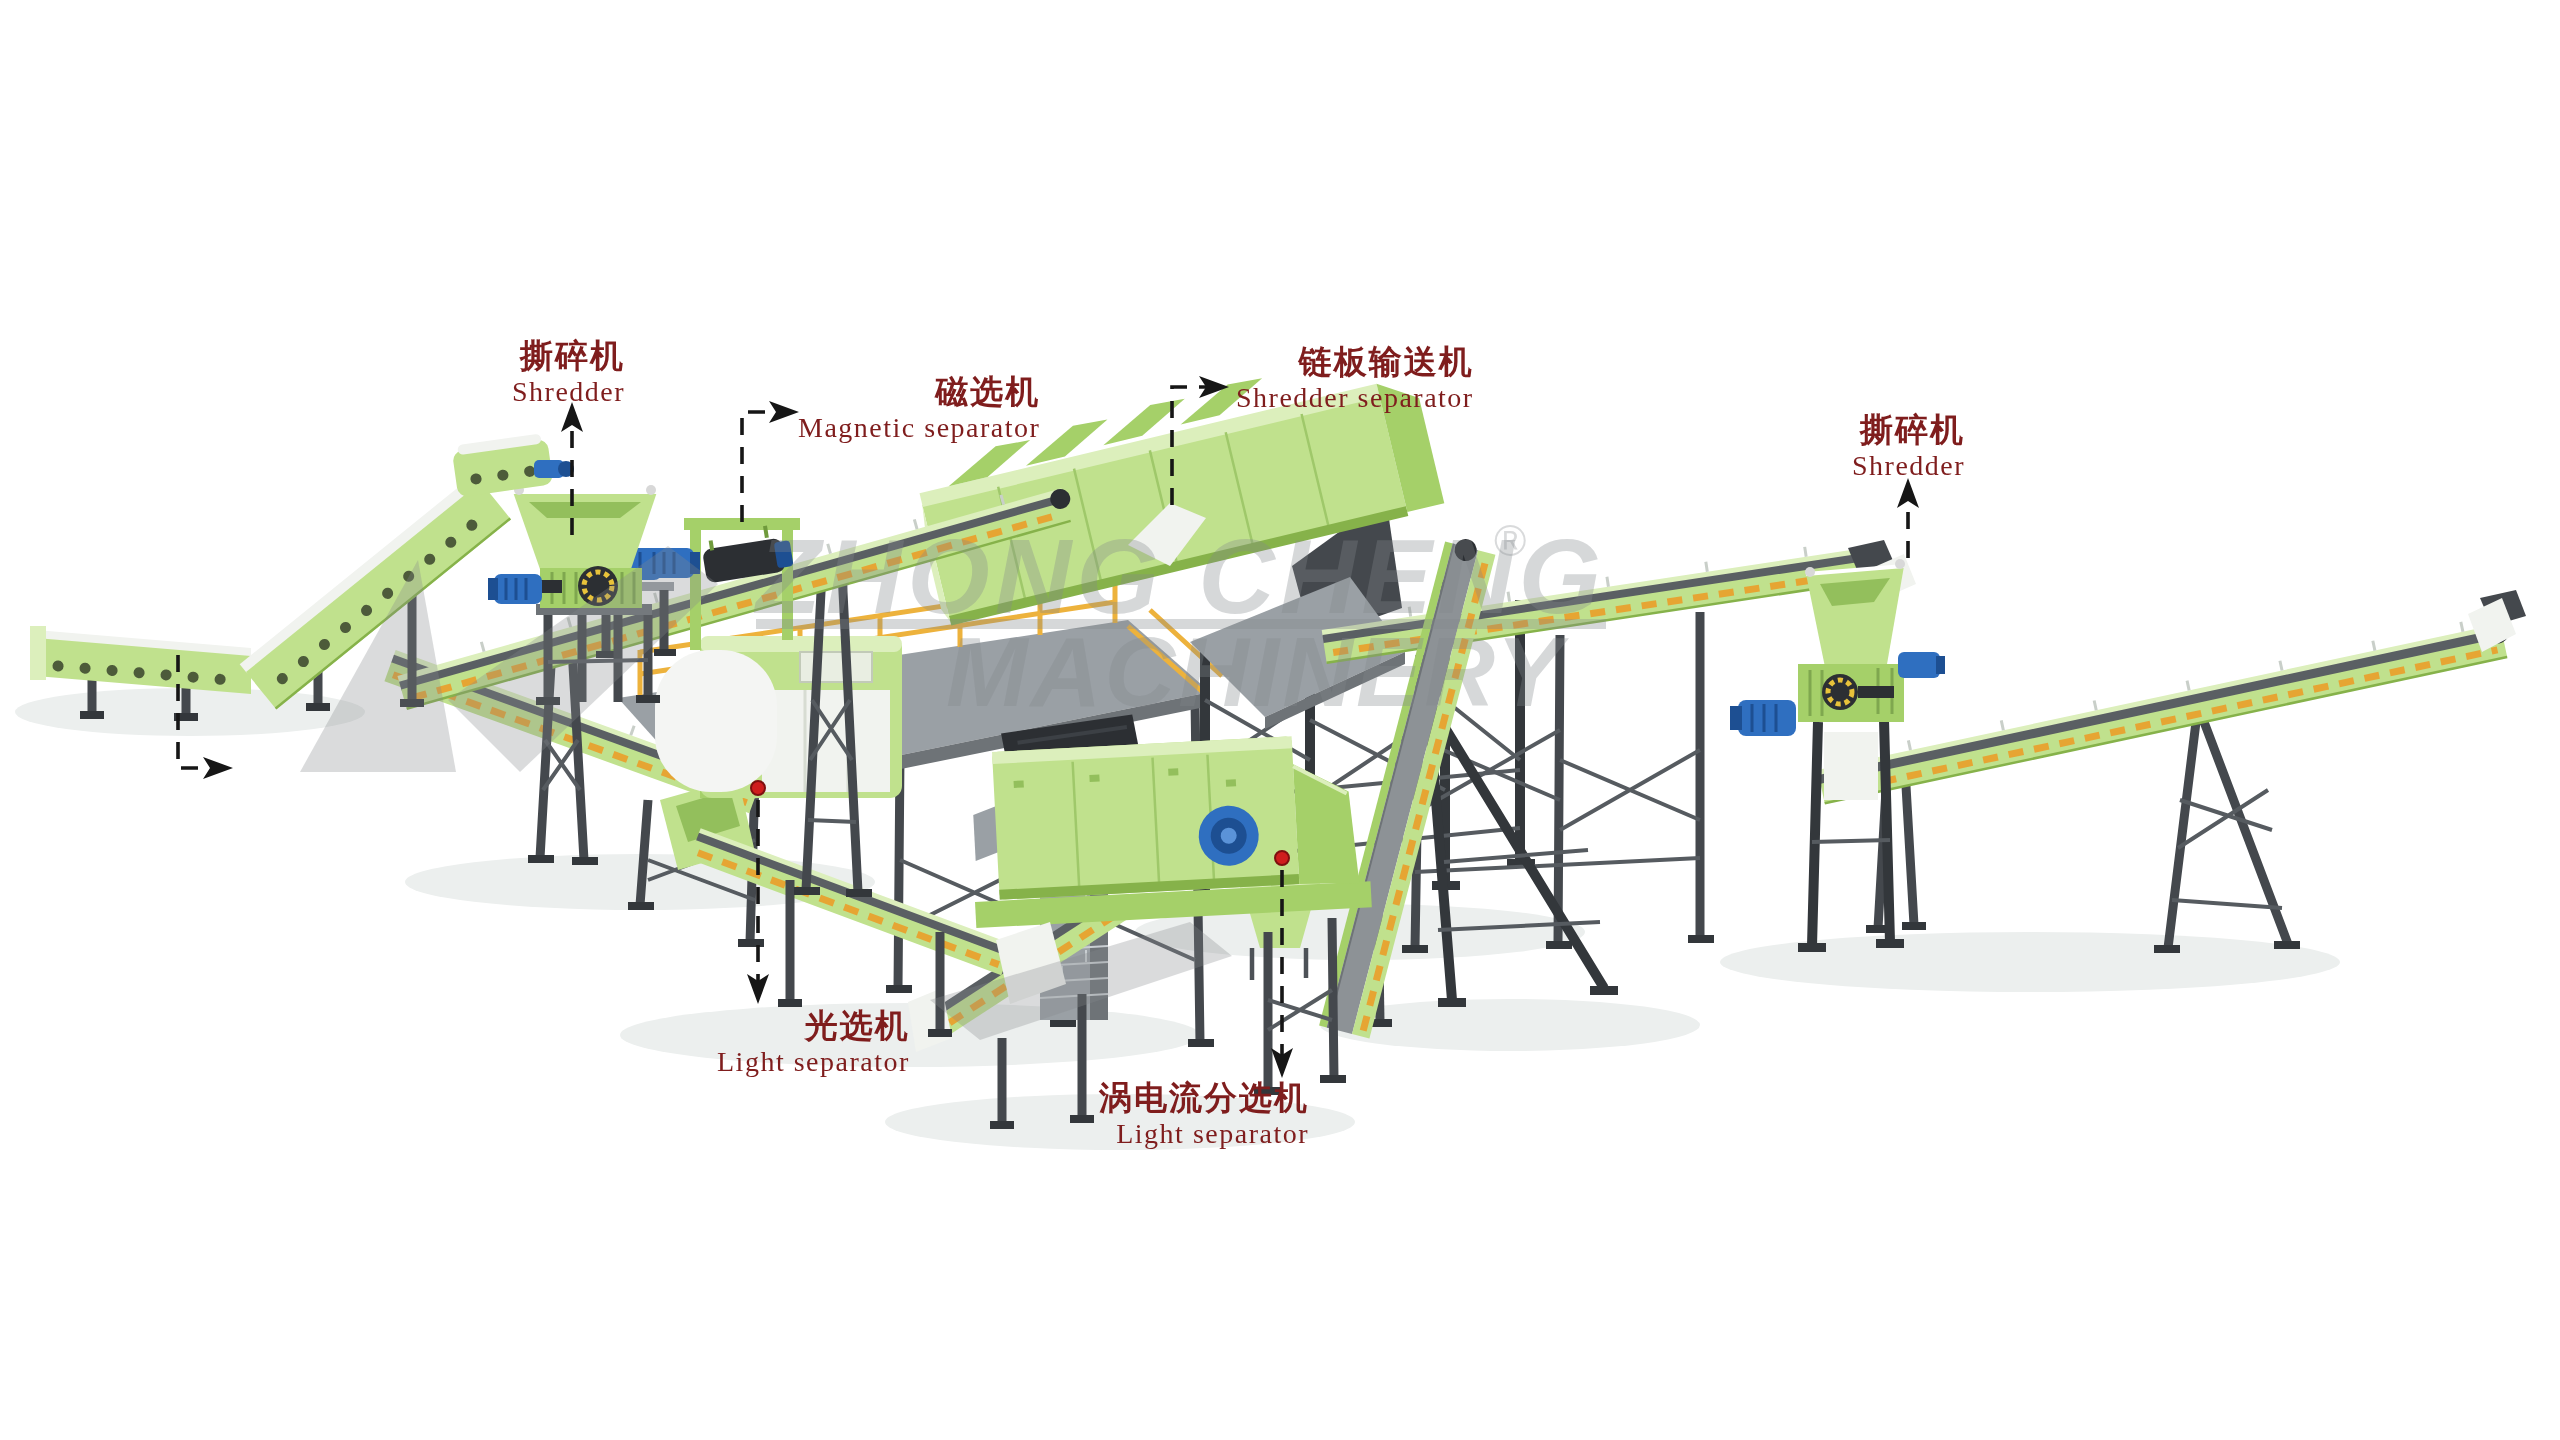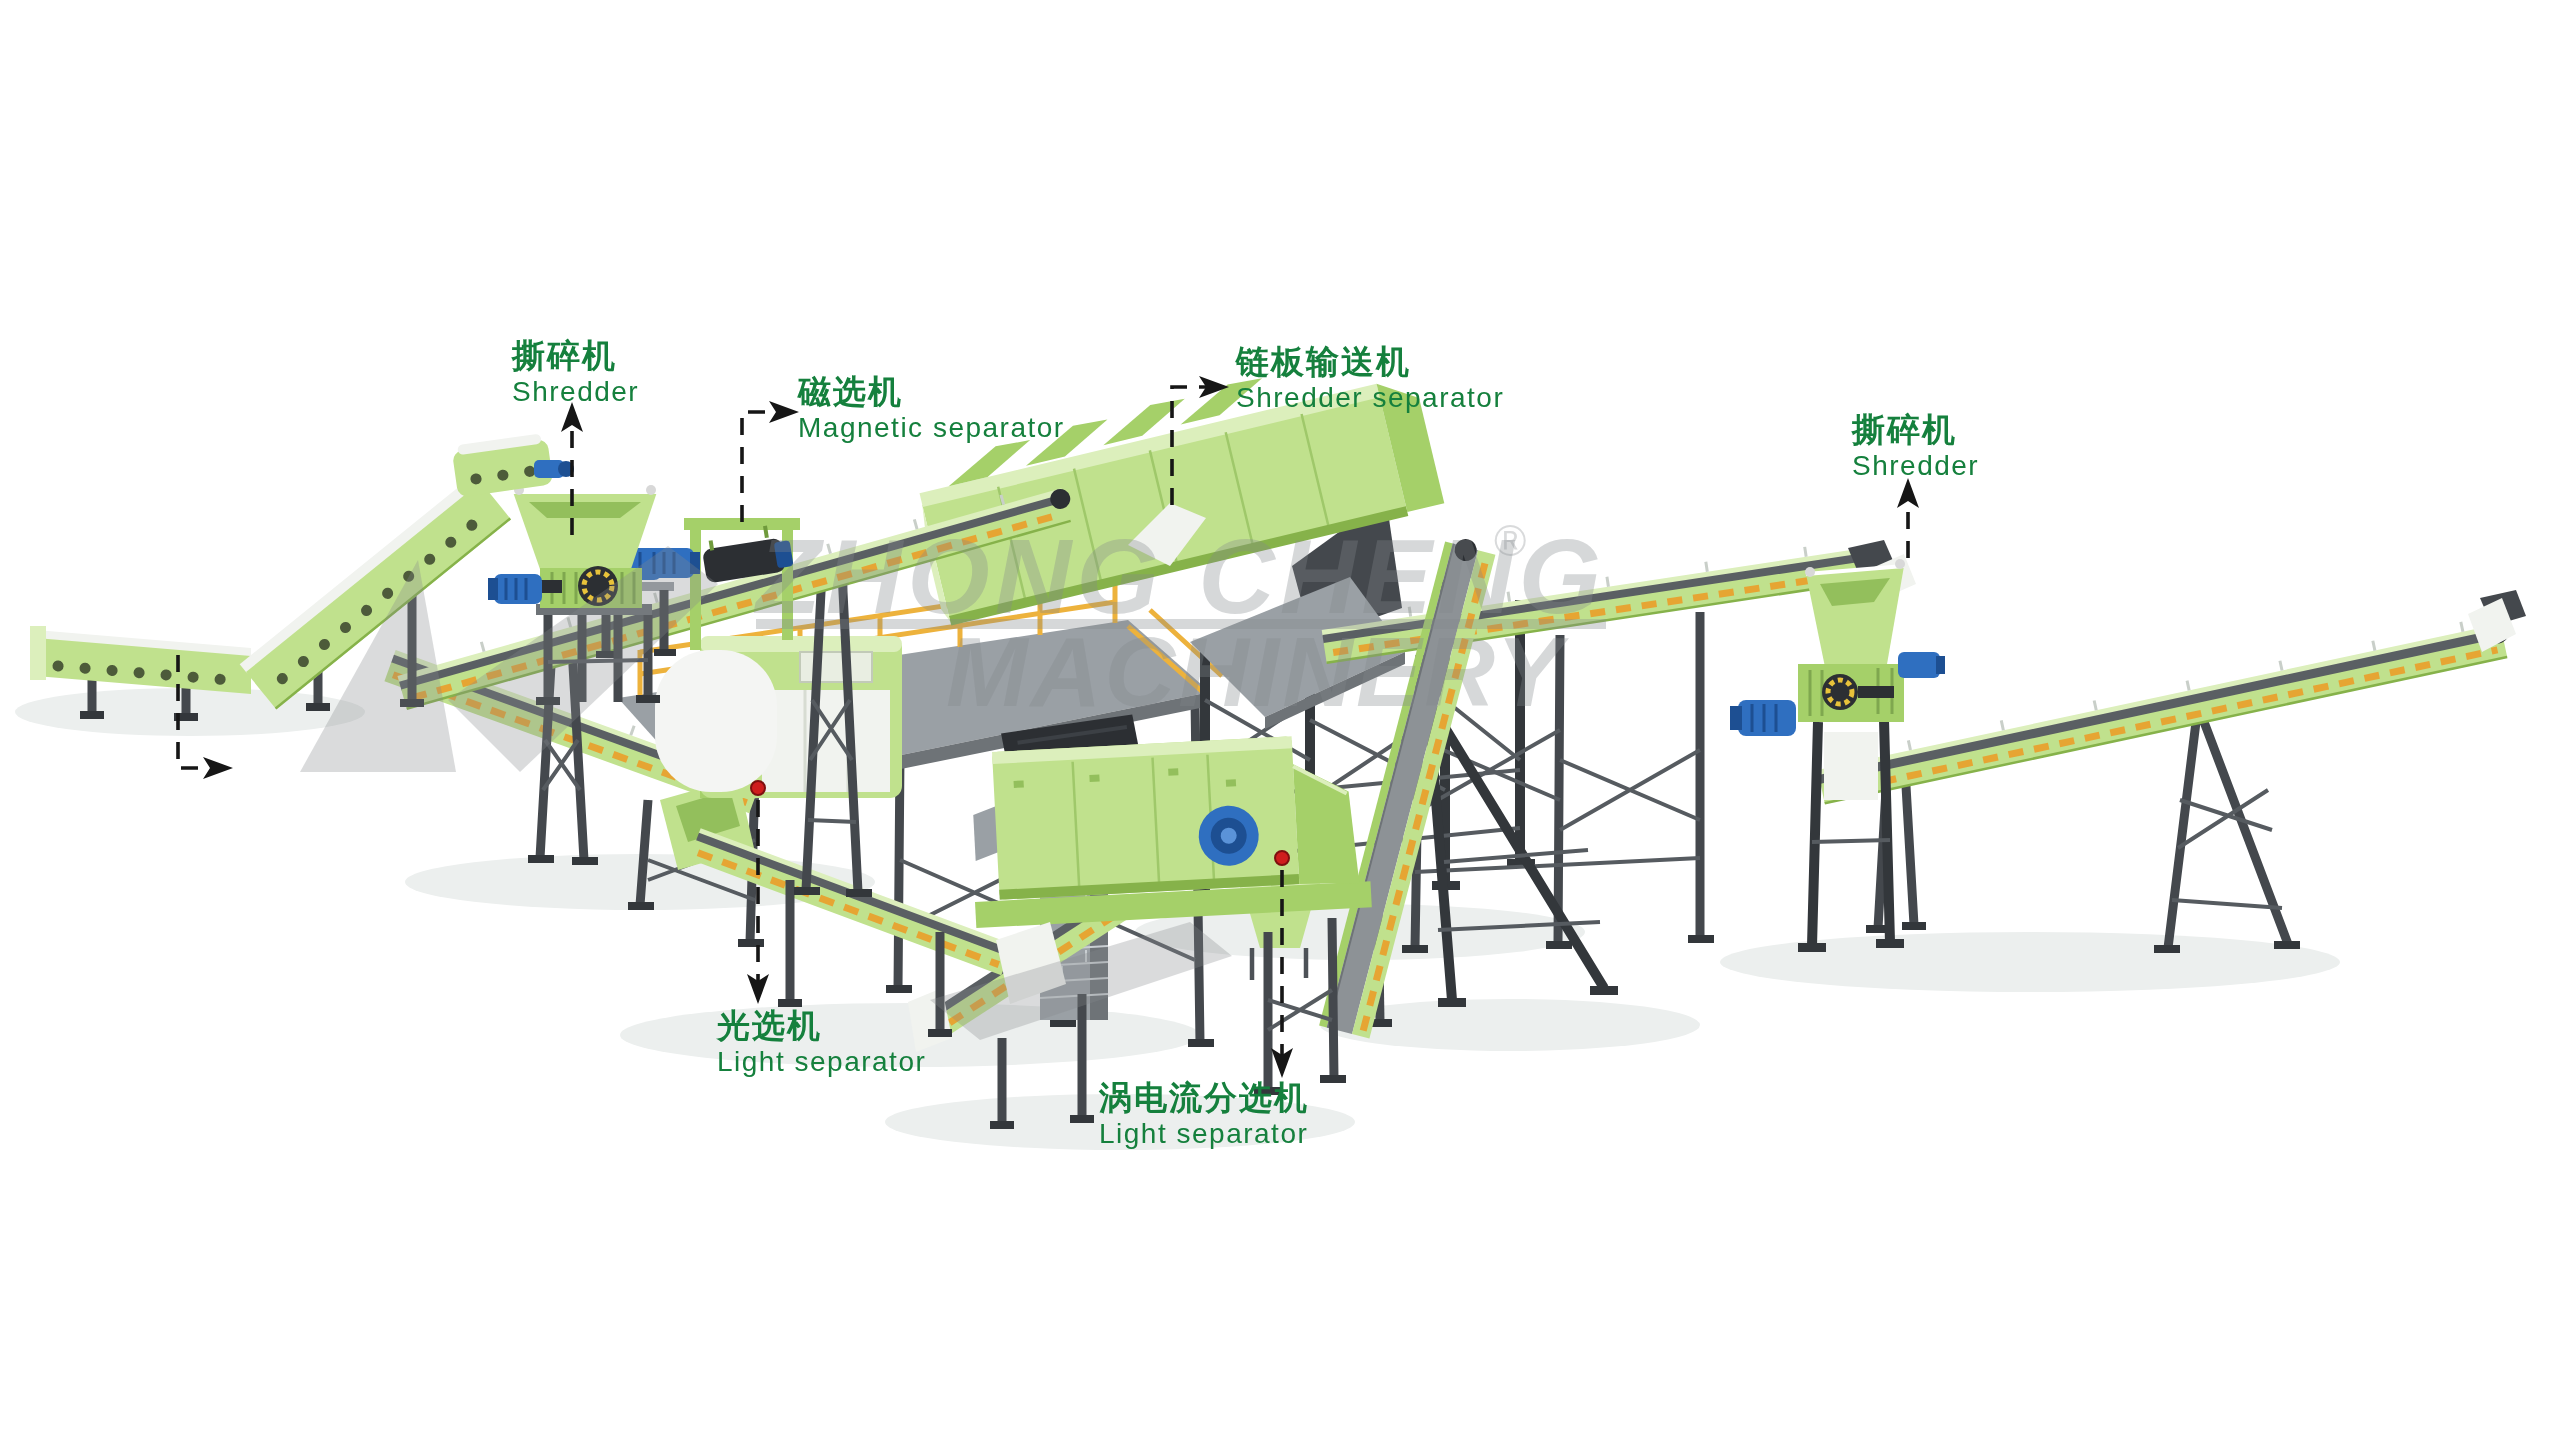--- a/index.html
+++ b/index.html
@@ -28,23 +28,23 @@
   .rclub{stroke:#edb23c;stroke-width:5;fill:none}
   .brick-line{stroke:#c9ced2;stroke-width:2;fill:none}
   .wm{fill:#83888c;opacity:.30}
 
   
   .leader{stroke:#161616;stroke-width:3.6;stroke-dasharray:17 12;fill:none}
   .arrow{fill:#161616}
   .reddot{fill:#cf1d1d;stroke:#7e0f0f;stroke-width:2}
 
   
-  .label{position:absolute;color:#15803d;white-space:nowrap;z-index:30;}
+  .label{position:absolute;color:#7f1d1d;white-space:nowrap;z-index:30;text-align:right;}
   .label .zh{display:block;font-family:"Liberation Sans",sans-serif;font-size:33px;font-weight:600;letter-spacing:2px;line-height:40px;}
-  .label .en{display:block;font-family:Liberation Sans, sans-serif;font-size:28px;font-weight:400;letter-spacing:1.5px;line-height:32px;}
+  .label .en{display:block;font-family:Liberation Serif, serif;font-size:28px;font-weight:400;letter-spacing:1.5px;line-height:32px;}
   #lbl-shredder-left{left:512px;top:336px;}
   #lbl-magnetic{left:798px;top:372px;}
   #lbl-ballistic{left:1236px;top:342px;}
   #lbl-shredder-right{left:1852px;top:410px;}
   #lbl-chain{left:244px;top:744px;}
   #lbl-light{left:708px;top:1006px;margin-left:9px;}
   #lbl-vortex{left:1099px;top:1078px;}
 
   
   .wm-text{position:absolute;color:#83888c;opacity:.32;font-family:"Liberation Sans",sans-serif;

